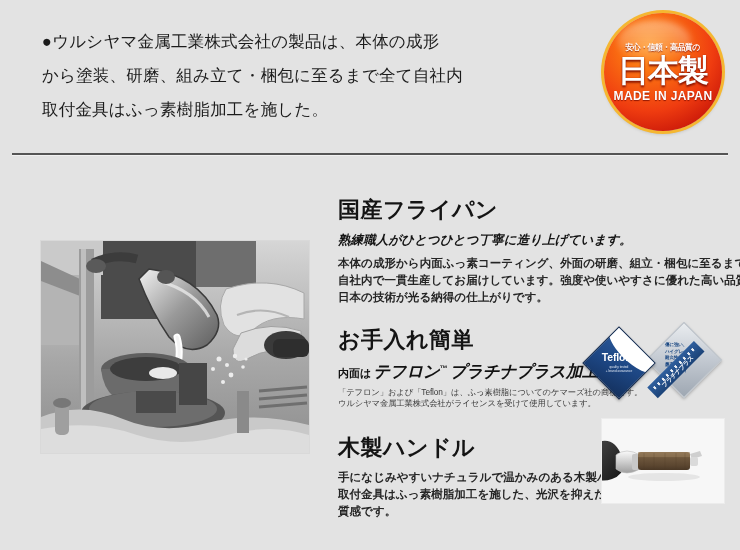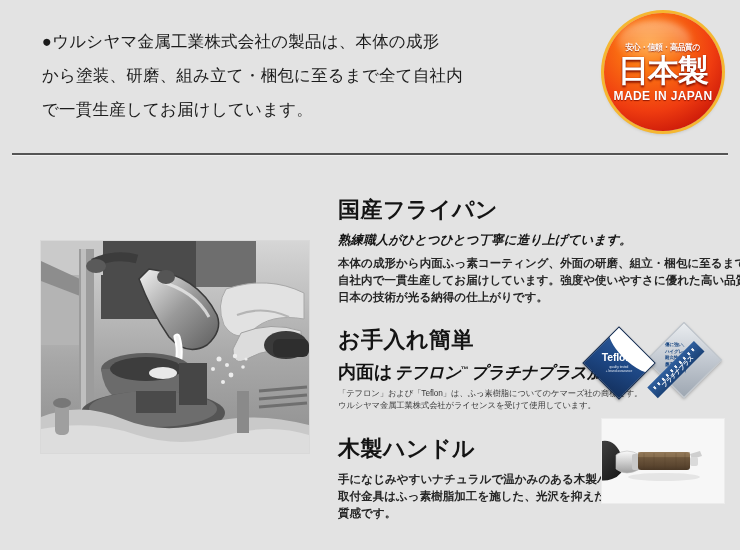--- a/index.html
+++ b/index.html
@@ -170,21 +170,21 @@
 
   #sec-teflon { margin-top: 22px; }
   .teflon-lead {
     font-family: "Liberation Sans", sans-serif;
     font-weight: 700;
     color: #121212;
     margin: 0 0 5px 0;
     line-height: 1.2;
     white-space: nowrap;
   }
-  .teflon-lead .pre { font-size: 18px; letter-spacing: 0px; }
+  .teflon-lead .pre { font-size: 11px; letter-spacing: 0px; }
   .teflon-lead .big {
     font-size: 16.5px;
     font-style: italic;
     letter-spacing: -0.3px;
     margin-left: 2px;
   }
   .teflon-lead .tm { font-size: 8px; vertical-align: super; font-style: normal; }
   .legal {
     font-family: "Liberation Sans", sans-serif;
     font-size: 8.3px;
@@ -320,21 +320,21 @@
 </style>
 </head>
 <body>
 
 <div class="page">
 
   <div class="header">
     <div class="header-text">
       <span>●ウルシヤマ金属工業株式会社の製品は、本体の成形</span>
       <span>から塗装、研磨、組み立て・梱包に至るまで全て自社内</span>
-      <span>で一貫生産してお届けしています。</span>
+      <span>取付金具はふっ素樹脂加工を施した。</span>
     </div>
 
     <div class="badge">
       <div class="badge-small">安心・信頼・高品質の</div>
       <div class="badge-main">日本製</div>
       <div class="badge-sub">MADE IN JAPAN</div>
     </div>
   </div>
 
   <div class="divider"></div>

